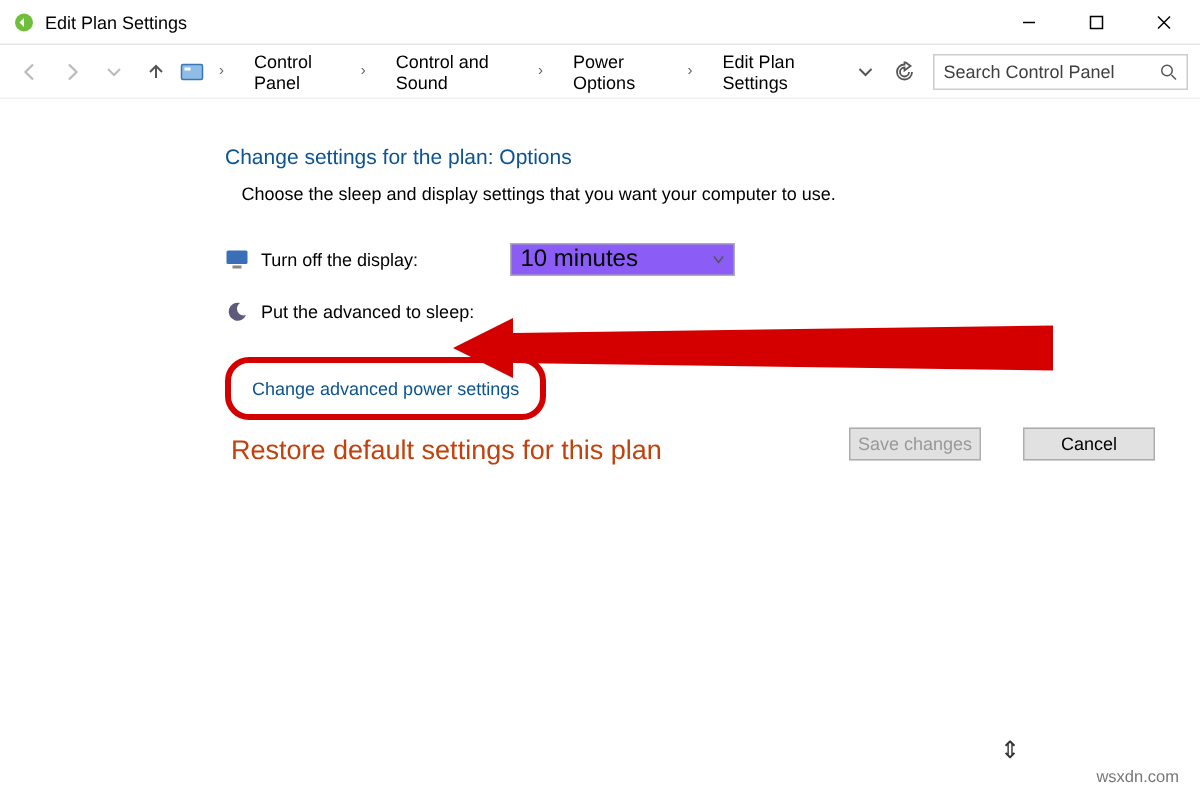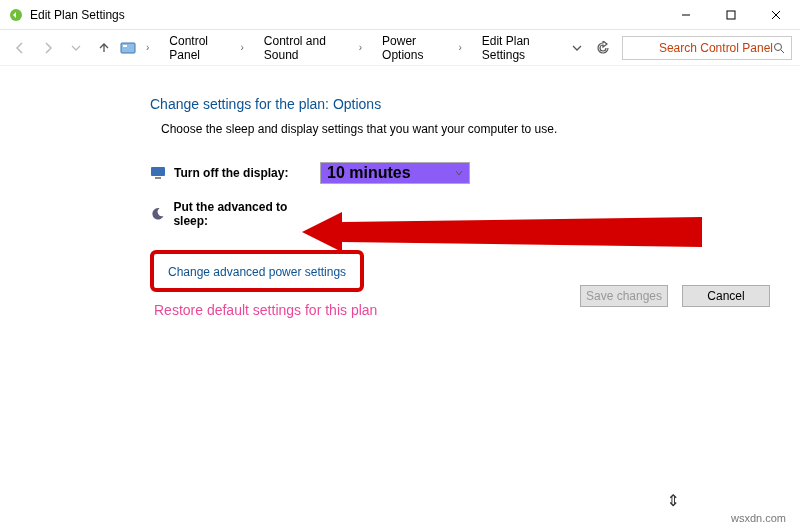--- a/index.html
+++ b/index.html
@@ -16,41 +16,41 @@
     
     .nav-row { height: 36px; display: flex; align-items: center; padding: 0 8px; gap: 4px; border-bottom: 1px solid #f0f0f0; }
     .nav-btn { width: 24px; height: 24px; display:flex; align-items:center; justify-content:center; color:#555; }
     .nav-btn.disabled { color:#bbb; }
     .nav-btn svg { width:14px; height:14px; }
     .breadcrumb { display:flex; align-items:center; gap:2px; font-size:12px; color:#000; flex:1; padding-left:4px; }
     .crumb { padding:2px 4px;margin-left:12px; }
     .crumb-sep { color:#666; font-size:10px; padding:0 2px; }
     .bc-tail { display:flex; align-items:center; gap:12px; padding-right:8px; }
     .bc-tail svg { width:14px; height:14px; color:#555; }
-    .search { width:170px; height:24px; border:1px solid #ccc; display:flex; align-items:center; padding:0 6px; font-size:12px; color:#c2410c; justify-content:flex-end; }
+    .search { width:170px; height:24px; border:1px solid #ccc; display:flex; align-items:center; padding:0 6px; font-size:12px; color:#404040; justify-content:space-between; }
     .search svg { width:12px; height:12px; color:#555; }
 
     
     .content { padding: 30px 0 0 150px; }
     .heading { color:#0b5394; font-size:14px; margin-bottom:10px; }
     .subtext { font-size:12px; color:#000; margin-bottom:26px;margin-left:11px; }
 
-    .setting-row { display:flex; margin-bottom:16px;font-weight:bold; }
+    .setting-row { display:flex; gap:20px; margin-bottom:16px; }
     .setting-label { display:flex; align-items:center; gap:8px; font-size:12px; width:170px; }
     .setting-label .row-icon { width:16px; height:16px; }
     .dropdown { width:150px; height:22px; border:1px solid #adadad; display:flex; align-items:center; justify-content:space-between; padding:0 6px; font-size:16px; background:#8b5cf6; }
     .dropdown svg { width:8px; height:8px; color:#555; }
 
     .link-block { margin-top:22px; }
-    .highlight-box { border:4px solid #d40000; border-radius:6px; display:inline-block; padding:8px 14px; margin-bottom:10px; }
+    .highlight-box { border:4px solid #d40000; border-radius:16px; display:inline-block; padding:8px 14px; margin-bottom:10px; }
     .link { color:#0b5394; font-size:12px; display:inline-block; }
-    .plain-link { color:#ec4899; font-size:14px; display:block; padding-left:4px; }
+    .plain-link { color:#c2410c; font-size:18px; display:block; padding-left:4px; }
 
     
-    .footer { position:absolute; top:285px; right:30px; display:flex; gap:14px; }
+    .footer { position:absolute; top:285px; right:30px; display:flex; gap:28px; }
     .btn { min-width:88px; height:22px; border:1px solid #adadad; font-size:12px; display:flex; align-items:center; justify-content:center; background:#e1e1e1; }
     .btn.disabled { color:#999; }
 
     
     .arrow { position:absolute; top:207px; left:302px; width:400px; height:50px; }
 
     
     .watermark { position:absolute; bottom:8px; right:14px; font-size:11px; color:#777; }
 
     

